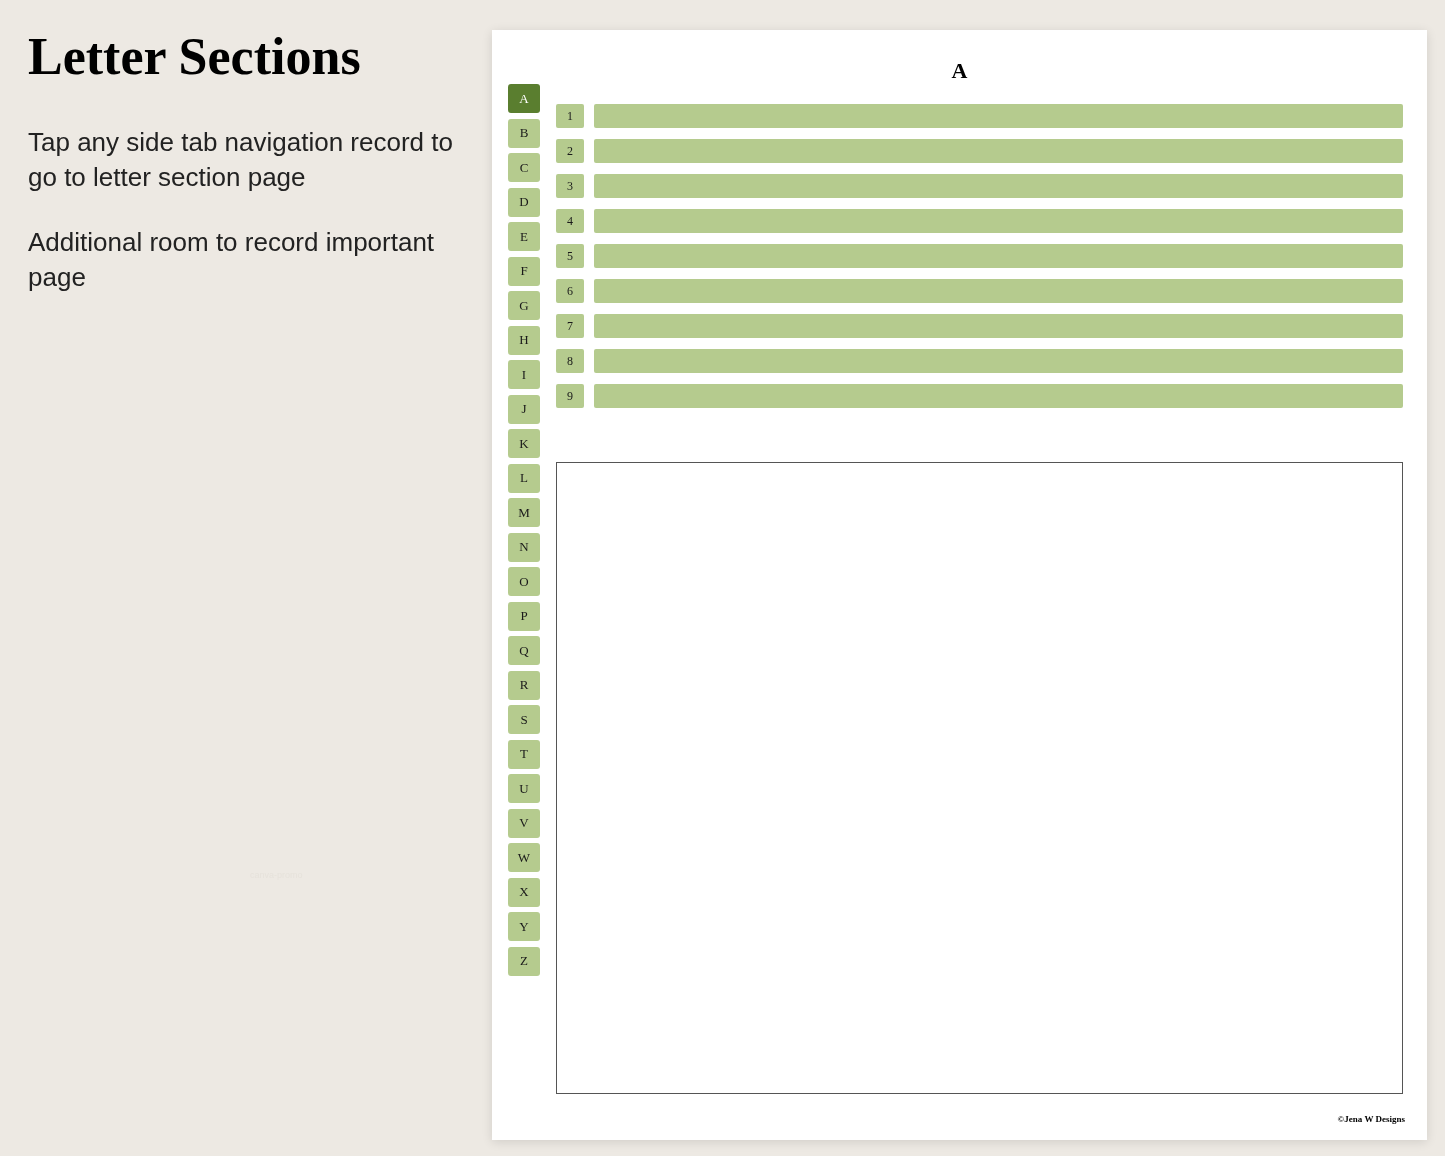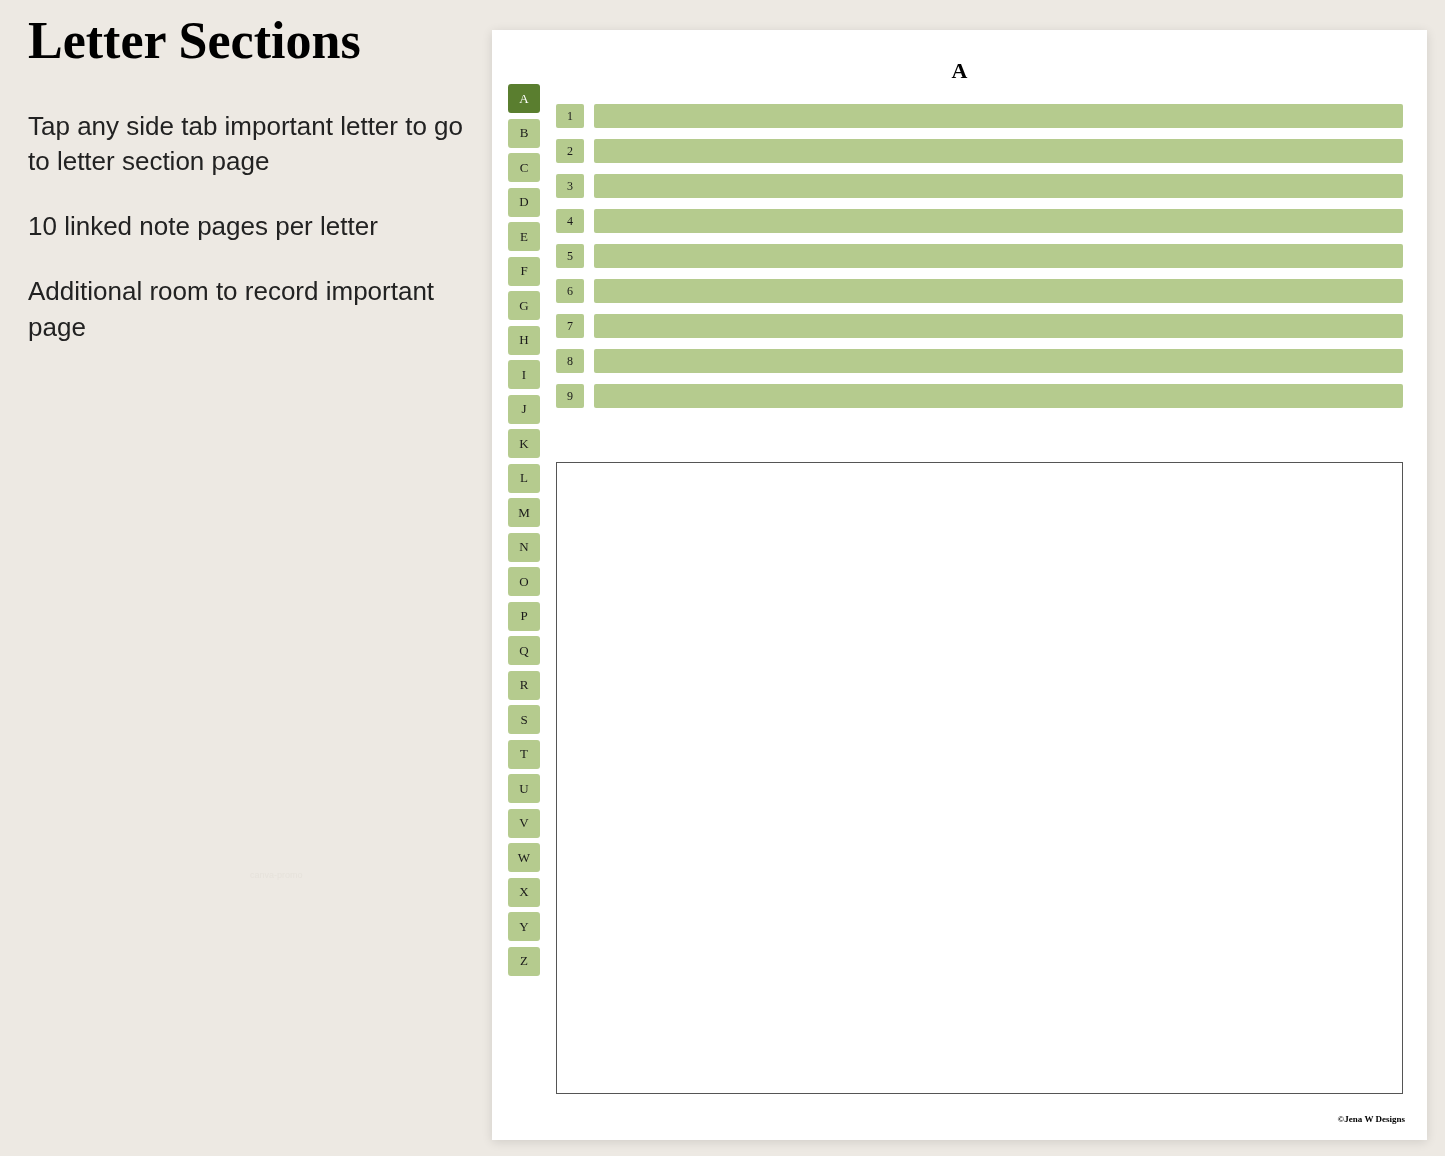--- a/index.html
+++ b/index.html
@@ -6,21 +6,21 @@
   html, body { width: 1445px; height: 1156px; }
   body {
     background: #ede9e3;
     font-family: Georgia, 'Times New Roman', serif;
     position: relative;
     overflow: hidden;
   }
   .left-panel {
     position: absolute;
     left: 28px;
-    top: 12px;
+    top: 28px;
     width: 440px;
   }
   .title {
     font-size: 52px;
     font-weight: bold;
     color: #000;
     margin-bottom: 40px;
     line-height: 1.1;
   }
   .desc {
@@ -139,22 +139,21 @@
     font-size: 9px;
     color: #000;
     font-weight: bold;
   }
 </style>
 </head>
 <body>
 
 <div class="left-panel">
   <h1 class="title">Letter Sections</h1>
-  <p class="desc">Tap any side tab important letter to go to letter section page</p>
-  <p class="desc">10 linked note pages per letter</p>
+  <p class="desc">Tap any side tab navigation record to go to letter section page</p>
   <p class="desc">Additional room to record important page</p>
 </div>
 
 <div class="watermark">canva-promo</div>
 
 <div class="page">
   <div class="page-header">A</div>
 
   <div class="side-tabs" id="side-tabs">
       <div class="side-tab active">A</div>

